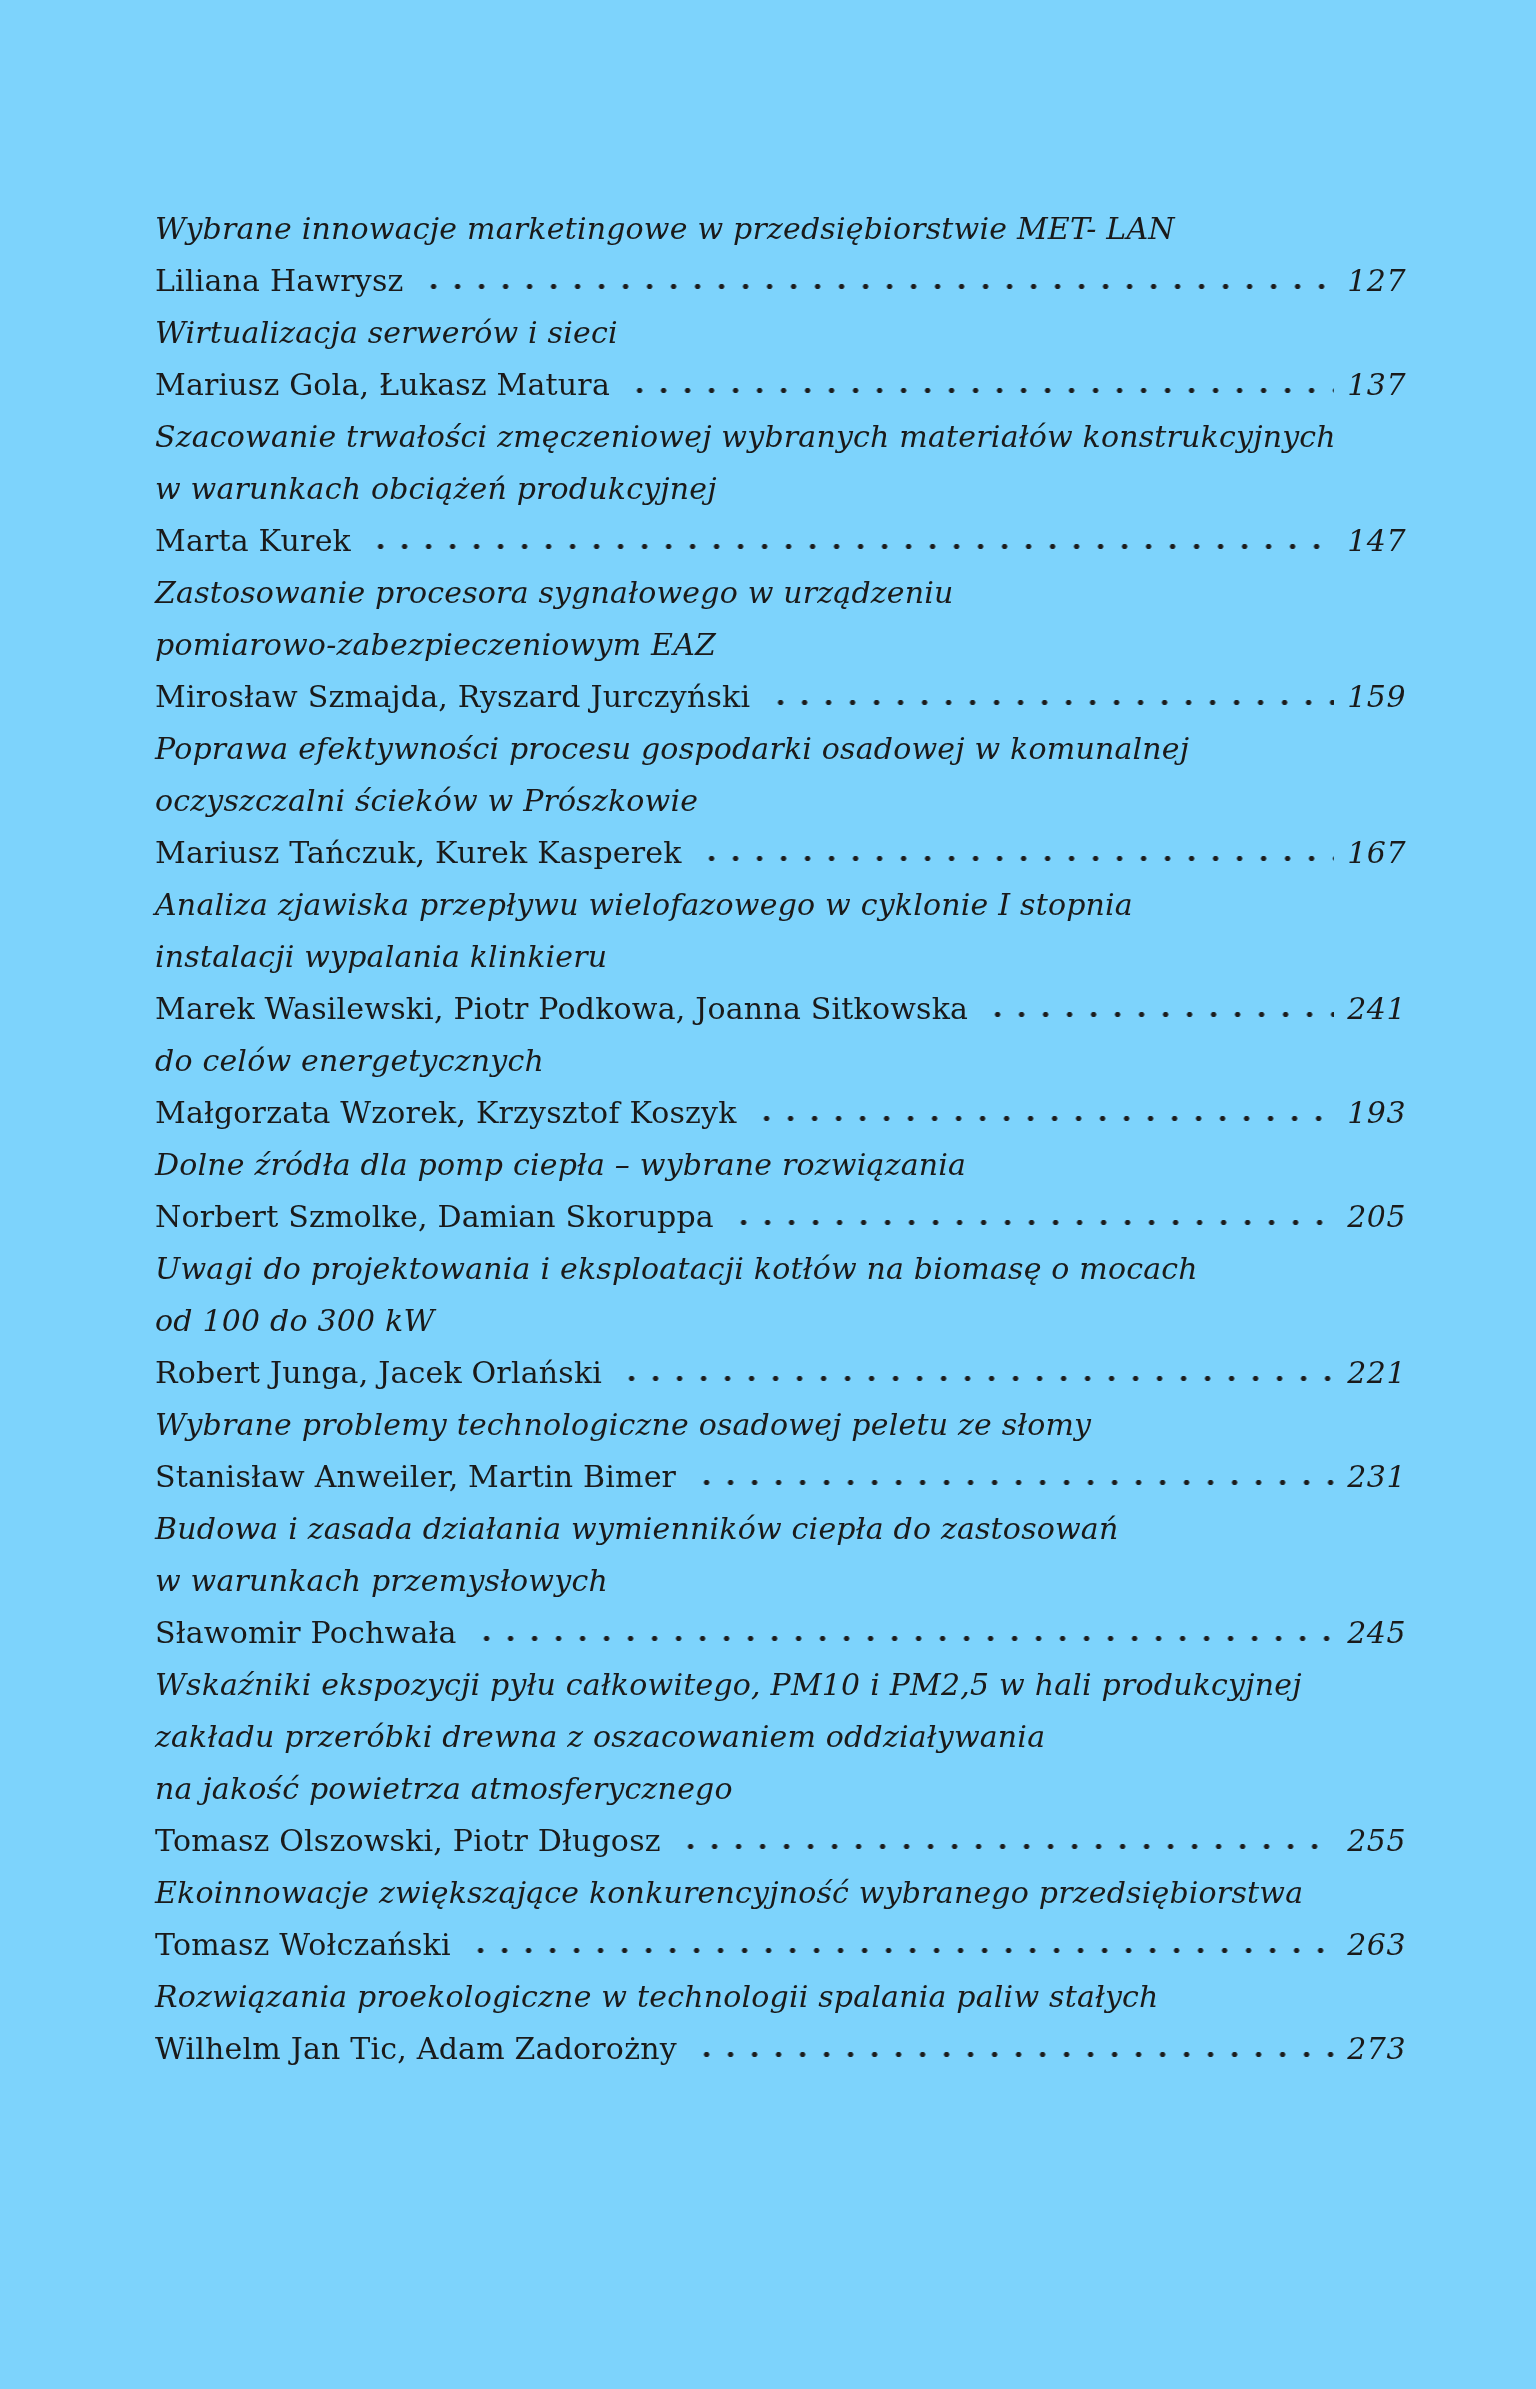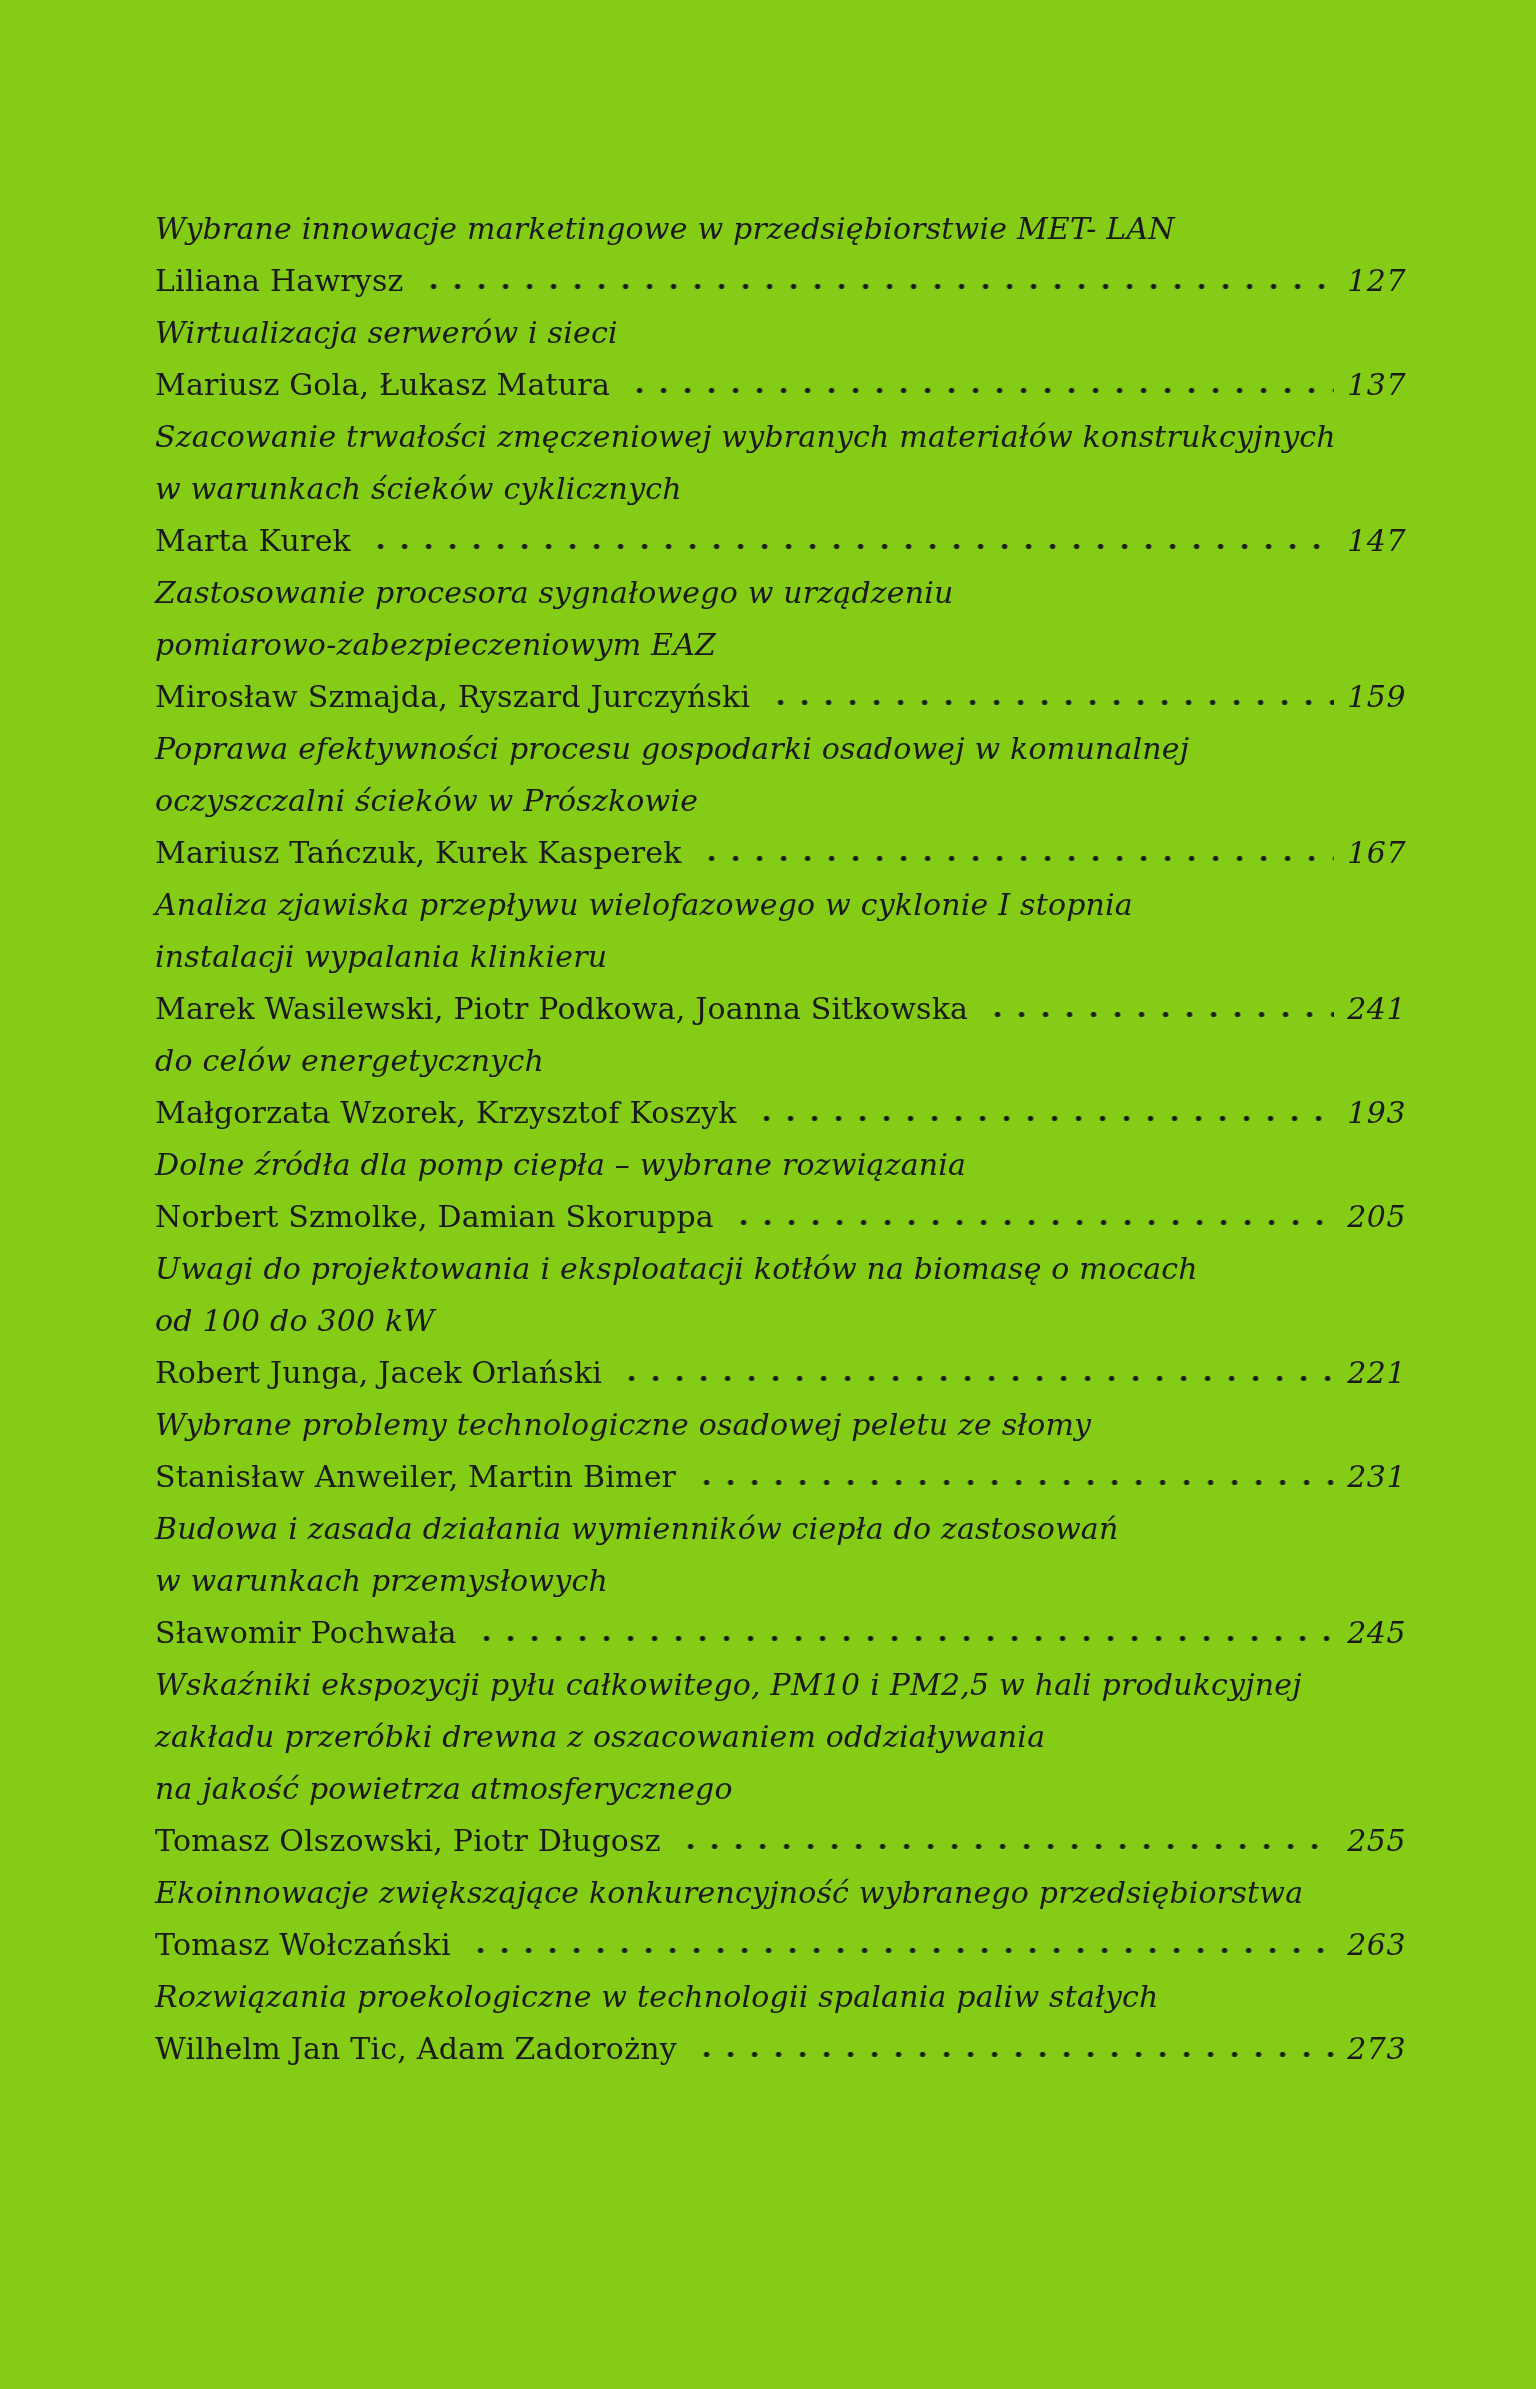--- a/index.html
+++ b/index.html
@@ -12,21 +12,21 @@
     background: #fdfdfc;
     color: #1a1a1a;
     font-family: "DejaVu Serif", "Liberation Serif", serif;
     overflow: hidden;
   }
   .page {
     box-sizing: border-box;
     width: 1537px;
     height: 2389px;
     padding: 203px 131px 0 155px;
-    background: #84cc16;
+    background: #7dd3fc;
   }
   .toc-list {
     width: 100%;
   }
   .toc-entry {
     margin: 0;
   }
   .title-line {
     font-style: italic;
     font-size: 30px;
@@ -85,21 +85,21 @@
     <div class="author-row">
       <span class="authors">Mariusz Gola, Łukasz Matura</span>
       <span class="dot-leader"></span>
       <span class="pagenum">137</span>
     </div>
   </div>
 
   <div class="toc-entry">
     <div class="entry-title">
           <div class="title-line">Szacowanie trwałości zmęczeniowej wybranych materiałów konstrukcyjnych</div>
-          <div class="title-line">w warunkach ścieków cyklicznych</div>
+          <div class="title-line">w warunkach obciążeń produkcyjnej</div>
         </div>
     <div class="author-row">
       <span class="authors">Marta Kurek</span>
       <span class="dot-leader"></span>
       <span class="pagenum">147</span>
     </div>
   </div>
 
   <div class="toc-entry">
     <div class="entry-title">

